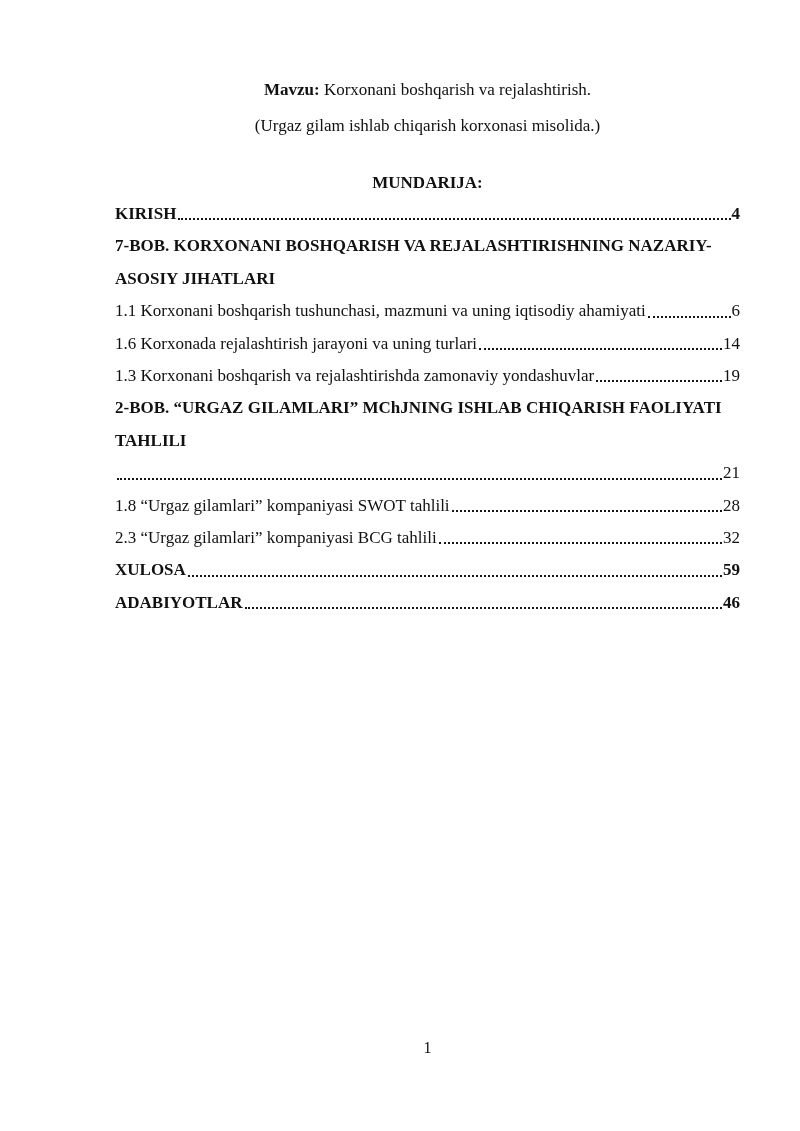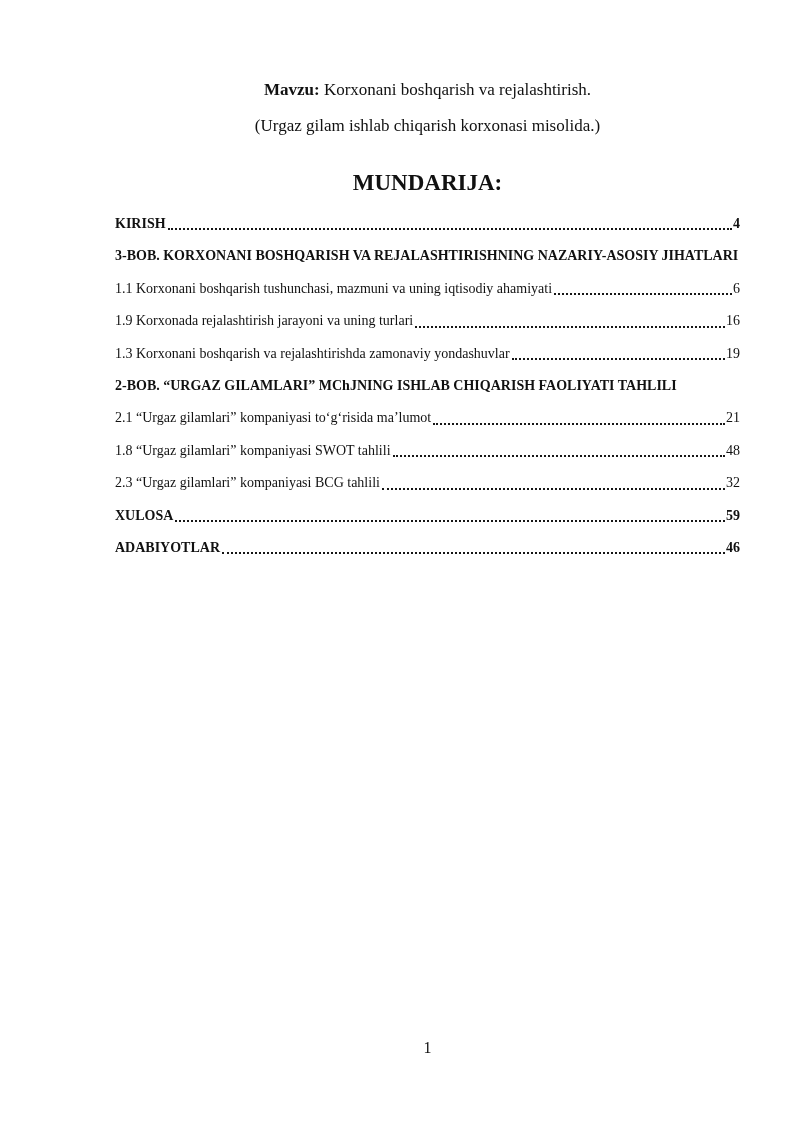--- a/index.html
+++ b/index.html
@@ -22,27 +22,27 @@
   }
   .doc-title {
     text-align: center;
     font-size: 17px;
     line-height: 36px;
   }
   .bold { font-weight: bold; }
   .toc-heading {
     text-align: center;
     font-weight: bold;
-    font-size: 23px;
+    font-size: 17px;
     line-height: 27px;
     margin-top: 25px;
   }
   .toc {
-    margin-top: 12px;
-    font-size: 14px;
+    margin-top: 2px;
+    font-size: 17px;
     line-height: 32.4px;
   }
   .toc-row {
     display: flex;
     align-items: stretch;
   }
   .toc-label { white-space: nowrap; }
   .toc-chapter {
     font-weight: bold;
     text-align: left;
@@ -85,52 +85,51 @@
     <div class="toc-heading">MUNDARIJA:</div>
 
     <div class="toc">
 
       <div class="toc-row bold">
         <span class="toc-label">KIRISH</span>
         <span class="leader"></span>
         <span class="toc-page">4</span>
       </div>
 
-      <div class="toc-chapter">3-BOB. KORXONANI BOSHQARISH VA REJALASHTIRISHNING NAZARIY-ASOSIY JIHATLARI</div>
+      <div class="toc-chapter">7-BOB. KORXONANI BOSHQARISH VA REJALASHTIRISHNING NAZARIY-ASOSIY JIHATLARI</div>
 
       <div class="toc-row">
         <span class="toc-label">1.1 Korxonani boshqarish tushunchasi, mazmuni va uning iqtisodiy ahamiyati</span>
         <span class="leader"></span>
         <span class="toc-page">6</span>
       </div>
 
       <div class="toc-row">
-        <span class="toc-label">1.9 Korxonada rejalashtirish jarayoni va uning turlari</span>
+        <span class="toc-label">1.6 Korxonada rejalashtirish jarayoni va uning turlari</span>
         <span class="leader"></span>
-        <span class="toc-page">16</span>
+        <span class="toc-page">14</span>
       </div>
 
       <div class="toc-row">
         <span class="toc-label">1.3 Korxonani boshqarish va rejalashtirishda zamonaviy yondashuvlar</span>
         <span class="leader"></span>
         <span class="toc-page">19</span>
       </div>
 
       <div class="toc-chapter">2-BOB. “URGAZ GILAMLARI” MChJNING ISHLAB CHIQARISH FAOLIYATI TAHLILI</div>
 
       <div class="toc-row">
-        <span class="toc-label">2.1 “Urgaz gilamlari” kompaniyasi to‘g‘risida ma’lumot</span>
         <span class="leader"></span>
         <span class="toc-page">21</span>
       </div>
 
       <div class="toc-row">
         <span class="toc-label">1.8 “Urgaz gilamlari” kompaniyasi SWOT tahlili</span>
         <span class="leader"></span>
-        <span class="toc-page">48</span>
+        <span class="toc-page">28</span>
       </div>
 
       <div class="toc-row">
         <span class="toc-label">2.3 “Urgaz gilamlari” kompaniyasi BCG tahlili</span>
         <span class="leader"></span>
         <span class="toc-page">32</span>
       </div>
 
 
       <div class="toc-row bold">

